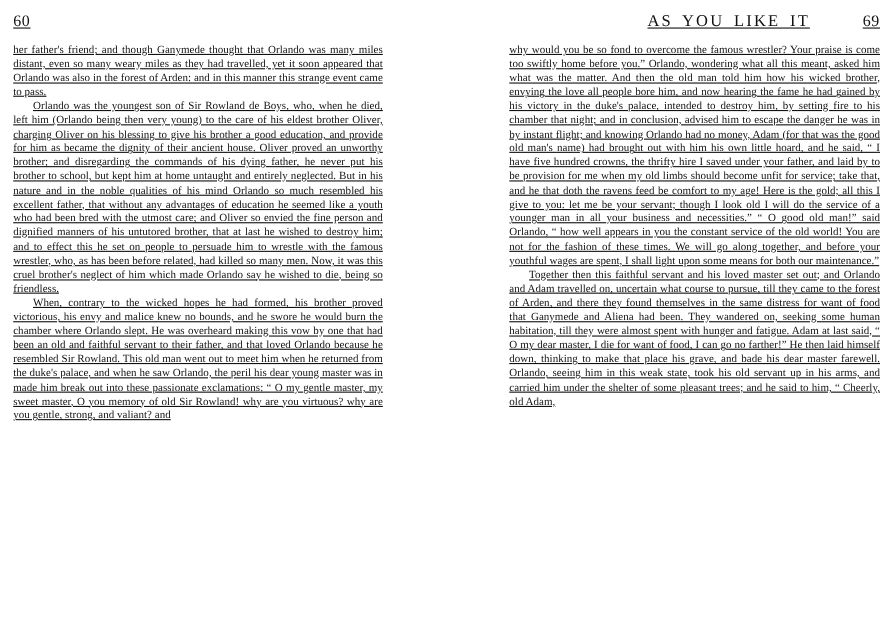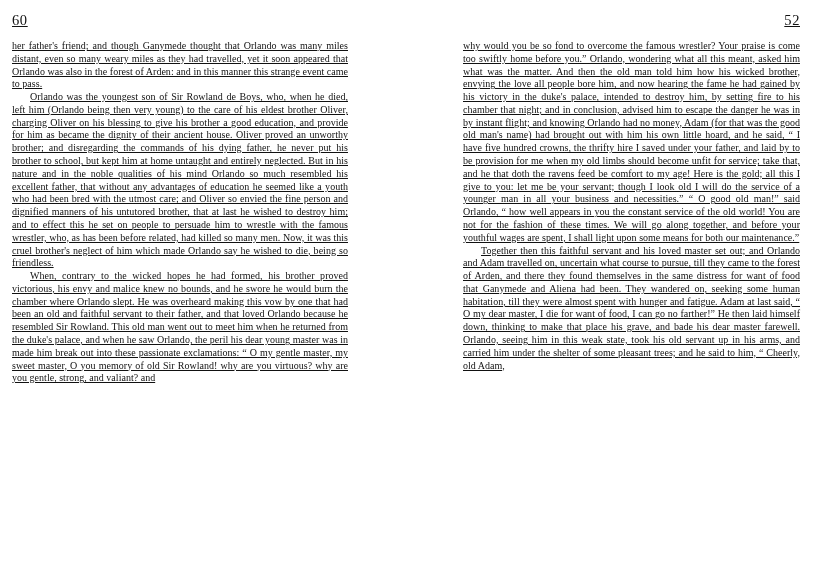--- a/index.html
+++ b/index.html
@@ -103,21 +103,22 @@
       <p>her father's friend; and though Ganymede thought that Orlando was many miles distant, even so many weary miles as they had travelled, yet it soon appeared that Orlando was also in the forest of Arden:  and in this manner this strange event came to pass.</p>
       <p class="indent">Orlando was the youngest son of Sir Rowland de Boys, who, when he died, left him (Orlando being then very young) to the care of his eldest brother Oliver, charging Oliver on his blessing to give his brother a good education, and provide for him as became the dignity of their ancient house.  Oliver proved an unworthy brother; and disregarding the commands of his dying father, he never put his brother to school, but kept him at home untaught and entirely neglected.  But in his nature and in the noble qualities of his mind Orlando so much resembled his excellent father, that without any advantages of education he seemed like a youth who had been bred with the utmost care; and Oliver so envied the fine person and dignified manners of his untutored brother, that at last he wished to destroy him; and to effect this he set on people to persuade him to wrestle with the famous wrestler, who, as has been before related, had killed so many men.  Now, it was this cruel brother's neglect of him which made Orlando say he wished to die, being so friendless.</p>
       <p class="indent">When, contrary to the wicked hopes he had formed, his brother proved victorious, his envy and malice knew no bounds, and he swore he would burn the chamber where Orlando slept.  He was overheard making this vow by one that had been an old and faithful servant to their father, and that loved Orlando because he resembled Sir Rowland. This old man went out to meet him when he returned from the duke's palace, and when he saw Orlando, the peril his dear young master was in made him break out into these passionate exclamations:  “ O my gentle master, my sweet master, O you memory of old Sir Rowland! why are you virtuous? why are you gentle, strong, and valiant?  and</p>
     </div>
 
   </div>
 
   <div class="page page-right">
 
     <div class="running-head">
-      <span class="folio">52</span>
+      <span class="head-title">AS YOU LIKE IT</span>
+      <span class="folio">69</span>
     </div>
 
     <div class="column">
       <p>why would you be so fond to overcome the famous wrestler? Your praise is come too swiftly home before you.” Orlando, wondering what all this meant, asked him what was the matter.  And then the old man told him how his wicked brother, envying the love all people bore him, and now hearing the fame he had gained by his victory in the duke's palace, intended to destroy him, by setting fire to his chamber that night; and in conclusion, advised him to escape the danger he was in by instant flight; and knowing Orlando had no money, Adam (for that was the good old man's name) had brought out with him his own little hoard, and he said, “ I have five hundred crowns, the thrifty hire I saved under your father, and laid by to be provision for me when my old limbs should become unfit for service; take that, and he that doth the ravens feed be comfort to my age!  Here is the gold; all this I give to you:  let me be your servant; though I look old I will do the service of a younger man in all your business and necessities.”  “ O good old man!” said Orlando, “ how well appears in you the constant service of the old world!  You are not for the fashion of these times.  We will go along together, and before your youthful wages are spent, I shall light upon some means for both our maintenance.”</p>
       <p class="indent">Together then this faithful servant and his loved master set out;  and Orlando and Adam travelled on, uncertain what course to pursue, till they came to the forest of Arden, and there they found themselves in the same distress for want of food that Ganymede and Aliena had been.  They wandered on, seeking some human habitation, till they were almost spent with hunger and fatigue.  Adam at last said, “ O my dear master, I die for want of food, I can go no farther!”  He then laid himself down, thinking to make that place his grave, and bade his dear master farewell. Orlando, seeing him in this weak state, took his old servant up in his arms, and carried him under the shelter of some pleasant trees;  and he said to him, “ Cheerly, old Adam,</p>
     </div>
 
   </div>
 
 </div>

